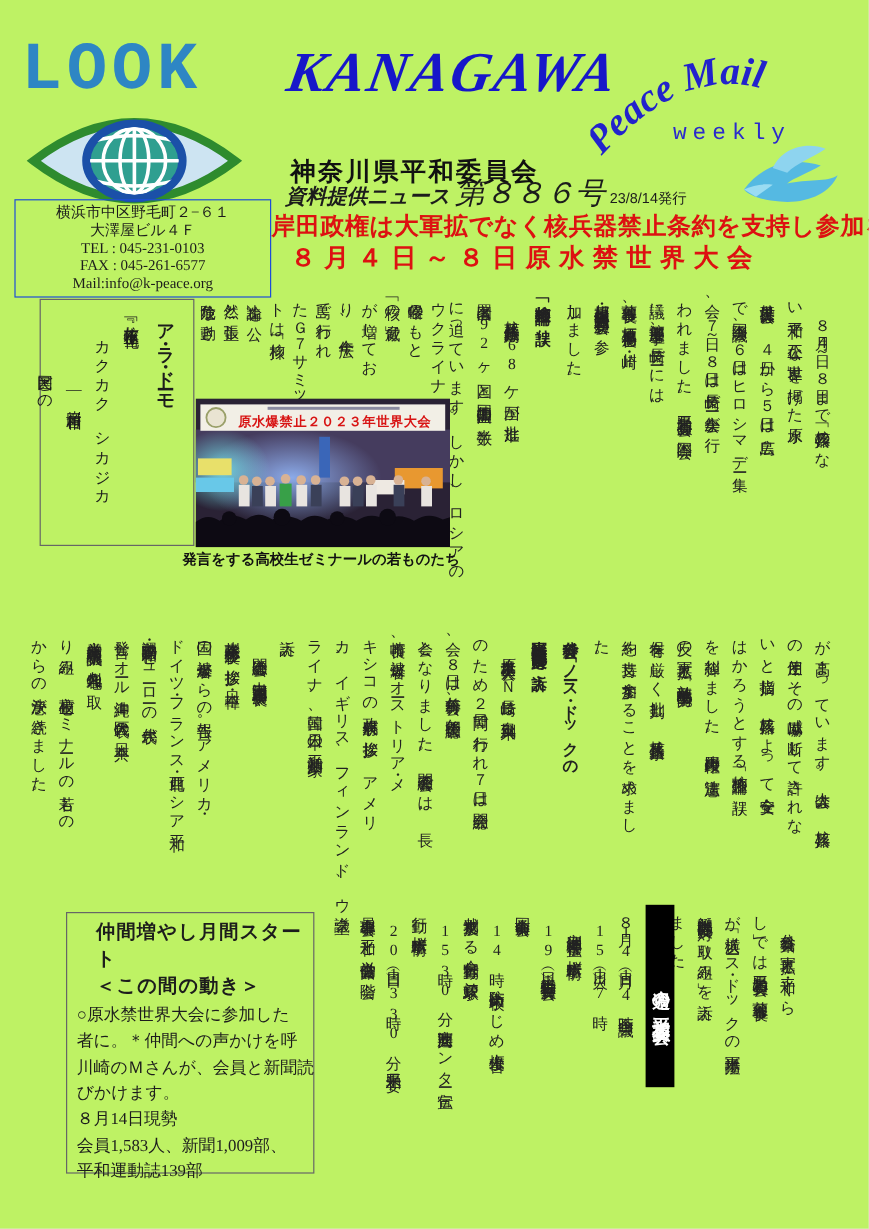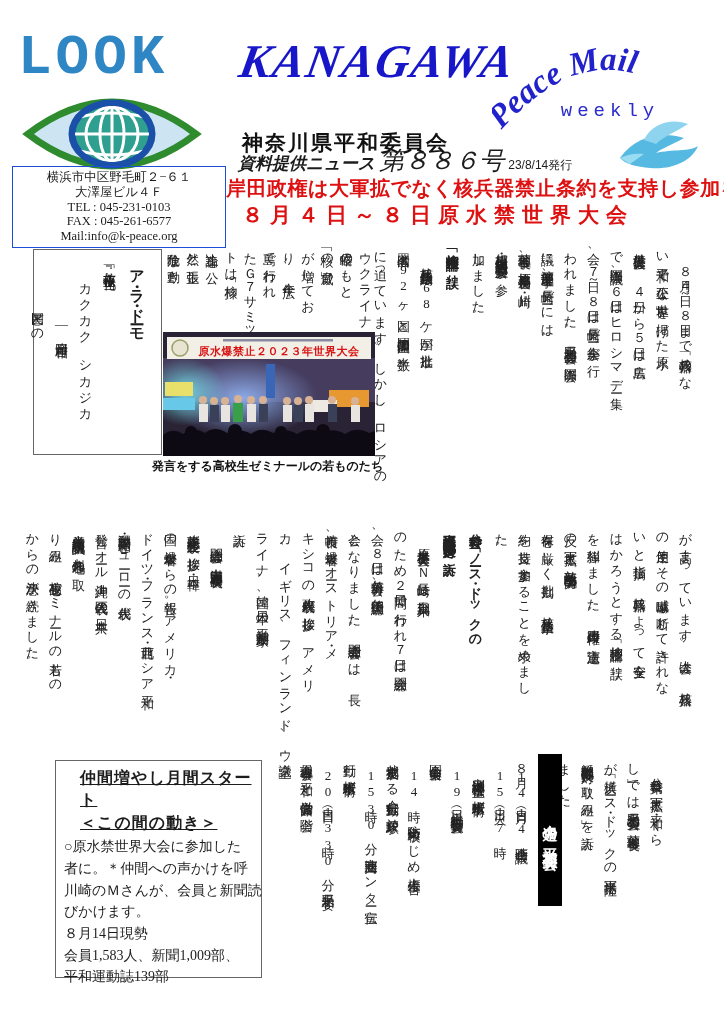--- a/index.html
+++ b/index.html
@@ -1,16 +1,16 @@
 <!DOCTYPE html>
 <html><head>
 <meta charset="utf-8">
 <style>
   html,body{margin:0;padding:0;background:#e8e8e8;}
-  .page{position:relative;width:724px;height:1024px;background:#ffffff;overflow:hidden;
+  .page{position:relative;width:724px;height:1024px;background:#bef264;overflow:hidden;
         font-family:"Liberation Serif","DejaVu Serif",serif;color:#1c1c1c;}
   
   .look{position:absolute;left:18px;top:26px;font-family:"Liberation Mono","DejaVu Sans Mono",monospace;
         font-weight:bold;font-size:56px;letter-spacing:4px;color:#2e86c4;}
   .eye{position:absolute;left:22px;top:90px;}
   .contact{position:absolute;left:12px;top:166px;width:212px;border:1px solid #1d4ed8;
            font-size:12.5px;line-height:1.18;padding:3px 0;}
   .contact div{text-align:center;white-space:pre;}
   .kanagawa{position:absolute;left:240px;top:34px;font-family:"Liberation Serif",serif;
             font-style:italic;font-weight:bold;font-size:47px;letter-spacing:2px;color:#1717c9;
@@ -46,21 +46,21 @@
   .caption{position:absolute;left:152px;top:458px;width:240px;font-family:"Liberation Sans",sans-serif;
            font-weight:bold;font-size:12px;color:#111;}
   
   .sched-title{right:162px;top:754px;width:24px;height:152px;background:#000;color:#fff;
                font-family:"Liberation Sans",sans-serif;font-weight:bold;font-size:15px;
                line-height:24px;letter-spacing:2px;text-align:center;}
   .schedule{right:192px;top:754px;width:258px;height:268px;line-height:21.5px;}
   .info-box{position:absolute;left:55px;top:760px;width:207px;height:218px;border:1px solid #666;
             padding:6px 6px 0 8px;box-sizing:border-box;}
   .ib-title{font-family:"Liberation Sans",sans-serif;font-weight:bold;font-size:16px;
-            letter-spacing:1px;padding-left:16px;line-height:1.4;text-decoration:underline;}
+            letter-spacing:1px;padding-left:16px;line-height:1.4;}
   .ib-body{font-size:14px;line-height:1.55;margin-top:2px;}
   .ib-body .vline{white-space:pre;}
 </style>
 </head>
 <body>
 
 <div class="page">
 
   <div class="look">LOOK</div>
 

